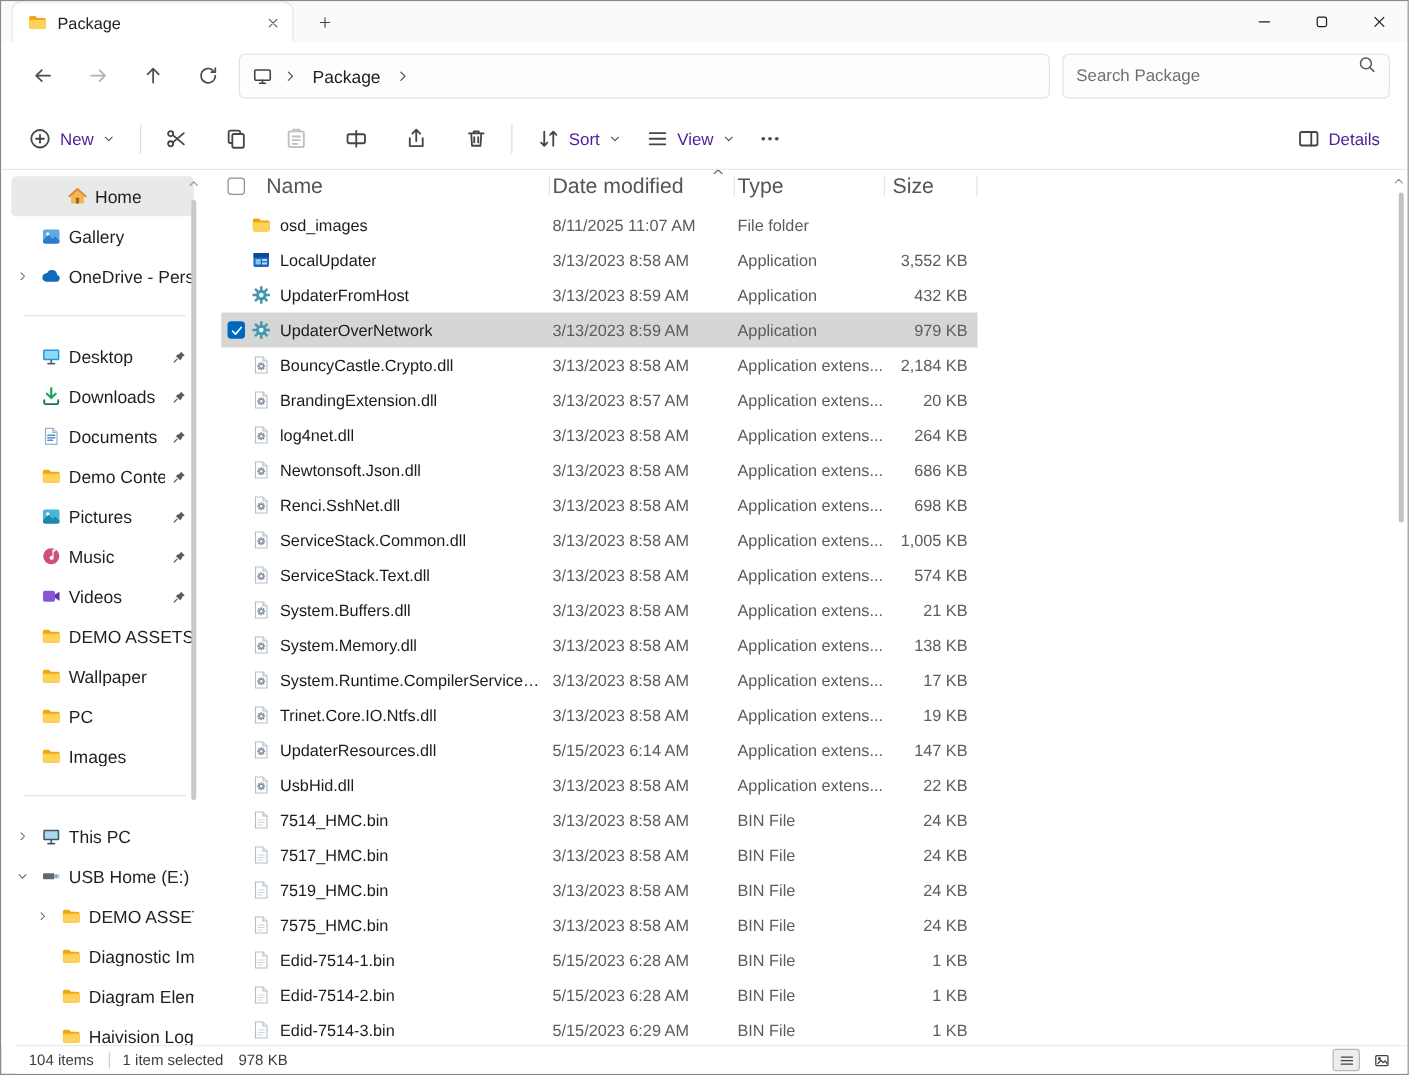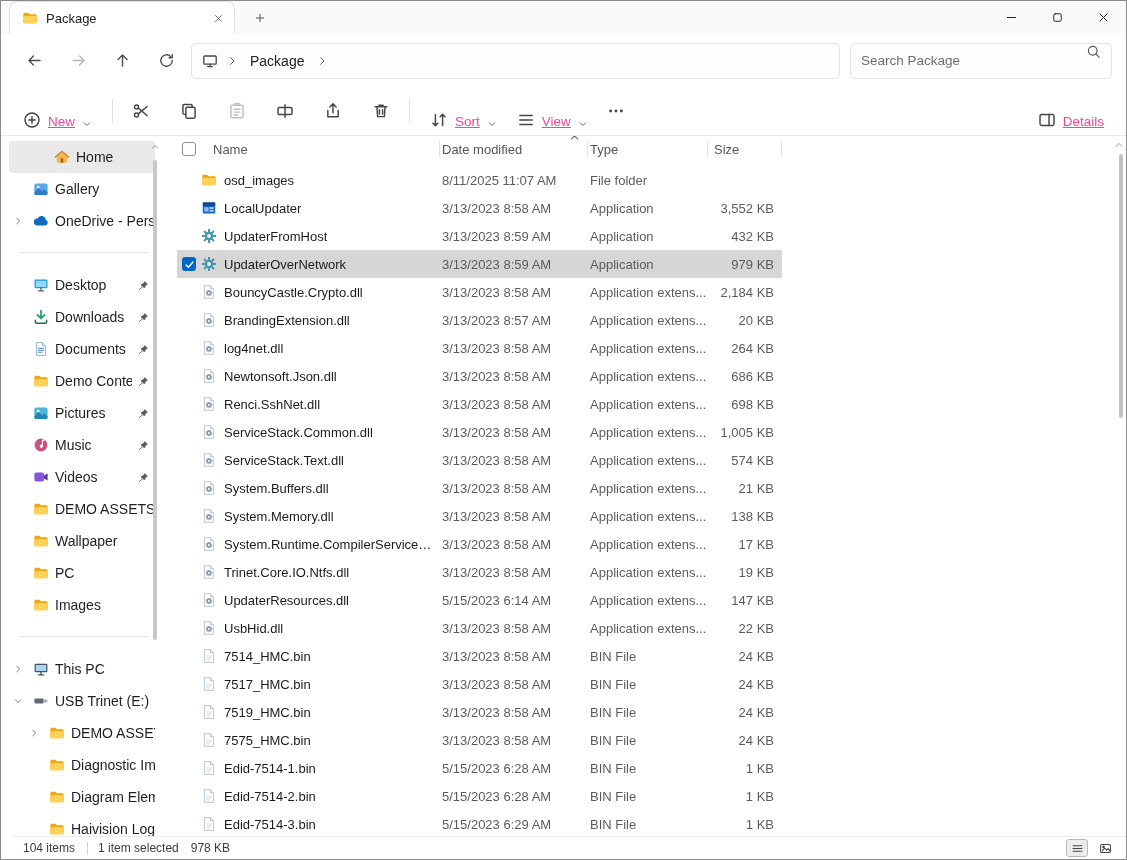--- a/index.html
+++ b/index.html
@@ -38,21 +38,21 @@
   .crumbchev{width:12px;height:12px;color:#555;margin:0 4px;}
   .crumb{padding:2px 4px;border-radius:3px;}
   .searchbox{width:262px;height:36px;margin-left:10px;background:#fdfdfd;border:1px solid #e3e3e3;border-radius:5px;
              display:flex;padding:0 10px;}
   .searchinput{flex:1;border:none;outline:none;background:transparent;font:13.5px "Liberation Sans","DejaVu Sans",sans-serif;color:#333;}
   .searchinput::placeholder{color:#6f6f6f;opacity:1;}
   .searchic{width:15px;height:15px;color:#5a5a5a;}
 
   
   .toolbar{height:49px;display:flex;align-items:center;padding:0 12px;background:#fff;border-bottom:1px solid #e8e8e8;}
-  .tbtn{display:flex;align-items:flex-end;gap:7px;height:36px;padding:0 10px;border-radius:4px;font-size:13.5px;color:#ec4899;text-decoration:underline;}
+  .tbtn{display:flex;align-items:center;gap:7px;height:36px;padding:0 10px;border-radius:4px;font-size:13.5px;color:#4c1d95;}
   .tbtn .chevsm{width:10px;height:10px;color:#666;}
   .tbtn .ic{color:#454545;}
   .tdivider{width:1px;height:24px;background:#e0e0e0;margin:0 10px;flex:none;}
   .tactions{display:flex;gap:12px;}
   .ticon{width:36px;height:36px;display:flex;align-items:center;justify-content:center;border-radius:4px;color:#454545;}
   .ticon .ic{width:18px;height:18px;}
   .ticon.disabled{color:#bfbfbf;}
   .details-btn{margin-left:auto;}
 
   
@@ -67,21 +67,21 @@
   .chevz svg{width:10px;height:10px;}
   .sideitem.ind .chevz{margin-left:16px;}
   .slabel{flex:1;white-space:nowrap;overflow:hidden;}
   .pin{width:11px;height:11px;color:#5d5d5d;margin-right:6px;}
   .sdivider{height:1px;background:#e5e5e5;margin:15px 14px 16px 10px;}
   .side-scroll{position:absolute;right:6px;top:24px;width:4px;height:480px;background:#c8c8c8;border-radius:2px;}
   .side-scroll-arrow{position:absolute;right:3px;top:6px;width:10px;height:10px;color:#8f8f8f;}
 
   
   .main{flex:1;position:relative;padding-left:4px;overflow:hidden;}
-  .lheader{display:flex;align-items:center;height:26px;margin-left:10px;position:relative;font-size:13px;color:#555;width:605px;}
+  .lheader{display:flex;align-items:center;height:26px;margin-left:10px;position:relative;font-size:17px;color:#555;width:605px;}
   .hcell{position:relative;height:100%;display:flex;align-items:center;}
   .hcell.hsep::after{content:"";position:absolute;right:0;top:5px;bottom:5px;width:1px;background:#e3e3e3;}
   .c-cb{width:24px;display:flex;align-items:center;padding-left:5px;flex:none;}
   .c-name{width:239px;flex:none;}
   .hcell.c-name{padding-left:12px;}
   .c-date{width:148px;flex:none;padding-left:2px;}
   .c-type{width:120px;flex:none;padding-left:2px;white-space:nowrap;overflow:hidden;}
   .c-size{width:74px;flex:none;text-align:right;padding-right:8px;}
   .hcell.c-size{text-align:left;padding-left:6px;display:flex;justify-content:flex-start;}
   .hcheckbox{width:14px;height:14px;border:1px solid #8f8f8f;border-radius:3px;background:#fff;}
@@ -550,21 +550,21 @@
             </svg>
           </span>
           <span class="ic">
             <svg viewBox="0 0 16 16">
               <rect x="1.4" y="5.6" width="9.2" height="4.8" rx="1" fill="#5f6a74"></rect>
               <rect x="10.6" y="6.3" width="4" height="3.4" fill="#c6cdd3"></rect>
               <rect x="11.4" y="7" width="1.1" height="0.9" fill="#5f6a74"></rect>
               <rect x="11.4" y="8.3" width="1.1" height="0.9" fill="#5f6a74"></rect>
             </svg>
           </span>
-          <span class="slabel">USB Trinet (E:)</span>
+          <span class="slabel">USB Home (E:)</span>
         </div>
         <div class="sideitem ind">
           <span class="chevz">
             <svg viewBox="0 0 16 16" fill="none" stroke="currentColor" stroke-width="1.3" stroke-linecap="round" stroke-linejoin="round">
               <path d="M6.2 3.6 10.6 8l-4.4 4.4"></path>
             </svg>
           </span>
           <span class="ic">
             <svg viewBox="0 0 16 16">
               <path d="M1.3 4.2c0-.8.6-1.4 1.4-1.4h3.1c.4 0 .8.2 1.1.5l.9 1h5.5c.8 0 1.4.6 1.4 1.4v6.1c0 .8-.6 1.4-1.4 1.4H2.7c-.8 0-1.4-.6-1.4-1.4z" fill="#eda711"></path>

